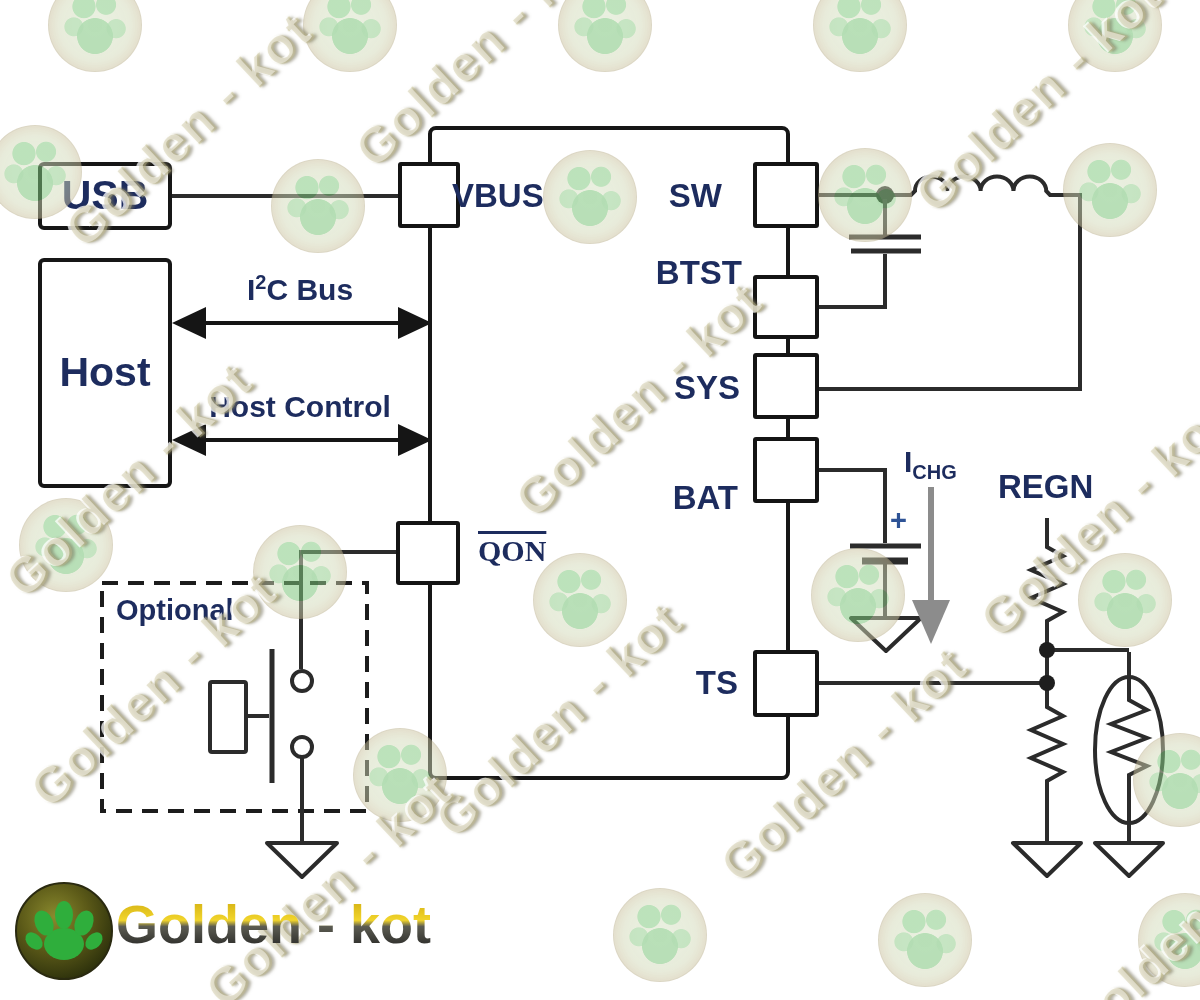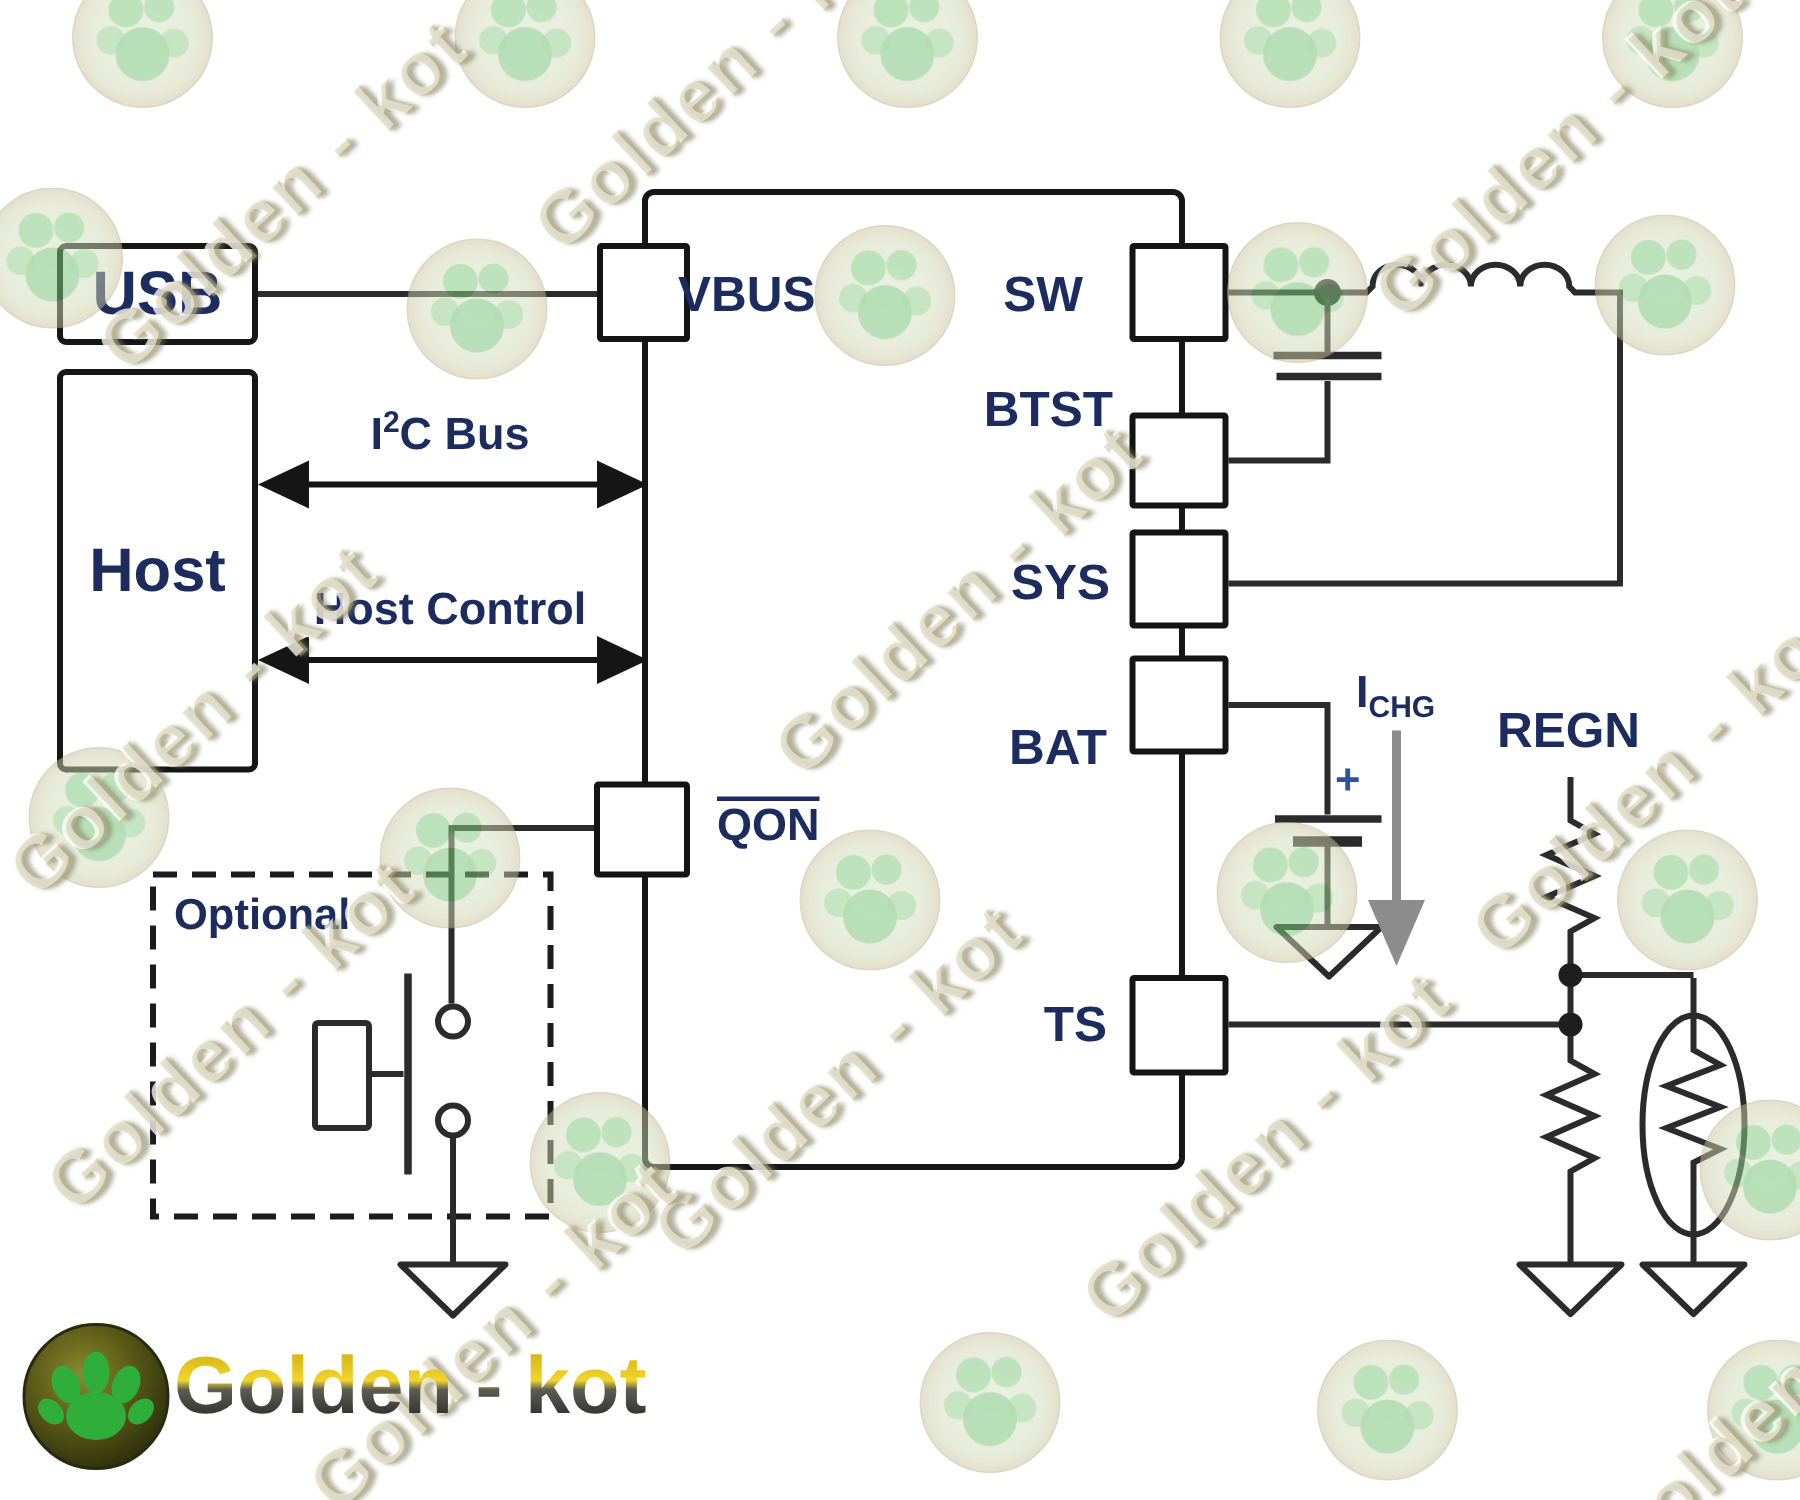--- a/index.html
+++ b/index.html
@@ -26,21 +26,21 @@
   .ic {position:absolute;box-sizing:border-box;border:4px solid #161616;border-radius:8px;
        background:transparent;z-index:2;}
   .pin{position:absolute;box-sizing:border-box;border:4px solid #141414;border-radius:3px;
        background:#fff;z-index:3;}
   
   .lbl{position:absolute;z-index:4;color:var(--label-navy,#1d2c5e);
        font-weight:800;font-size:33px;line-height:1.05;white-space:nowrap;}
   .lblr{text-align:right;}
   .blk{font-size:41px;}
   .sm {font-size:30px;}
-  .overl{text-decoration:overline;text-decoration-thickness:3px;text-underline-offset:2px;}
+  .overl{text-decoration:overline;text-decoration-thickness:3px;text-underline-offset:2px;font-family:Liberation Serif, serif;}
   sup{font-size:20px;}
   sub{font-size:20px;}
   
   #wm-layer{position:absolute;left:0;top:0;width:100%;height:100%;z-index:6;pointer-events:none;}
   .wm-sphere{
     position:absolute;width:92px;height:92px;border-radius:50%;
     transform:translate(-50%,-50%);opacity:.55;
     background:
       radial-gradient(circle at 38% 30%, rgba(124,200,124,.9) 0 13%, rgba(124,200,124,0) 14%),
       radial-gradient(circle at 62% 28%, rgba(124,200,124,.85) 0 11%, rgba(124,200,124,0) 12%),
@@ -140,21 +140,21 @@
     <g>
       <ellipse class="ws" cx="1129" cy="750" rx="34" ry="73"></ellipse>
       <path class="w" d="M1129,652 V700 L1147,710 L1111,724 L1147,738 L1111,752 L1147,766 L1129,775 V843"></path>
       <polygon class="gnd" points="1095,843 1163,843 1129,876"></polygon>
     </g>
   </svg>
 
   <div class="box" style="left:38px;top:162px;width:134px;height:68px;">
     <span class="lbl blk" style="position:static;">USB</span>
   </div>
-  <div class="box" style="left:38px;top:246px;width:134px;height:269px;">
+  <div class="box" style="left:38px;top:258px;width:134px;height:230px;">
     <span class="lbl blk" style="position:static;">Host</span>
   </div>
   <div class="ic" style="left:428px;top:126px;width:362px;height:654px;"></div>
 
   <div class="pin" style="left:398px;top:162px;width:62px;height:66px;"></div>
   <div class="pin" style="left:396px;top:521px;width:64px;height:64px;"></div>
   <div class="pin" style="left:753px;top:162px;width:66px;height:66px;"></div>
   <div class="pin" style="left:753px;top:275px;width:66px;height:64px;"></div>
   <div class="pin" style="left:753px;top:353px;width:66px;height:66px;"></div>
   <div class="pin" style="left:753px;top:437px;width:66px;height:66px;"></div>

